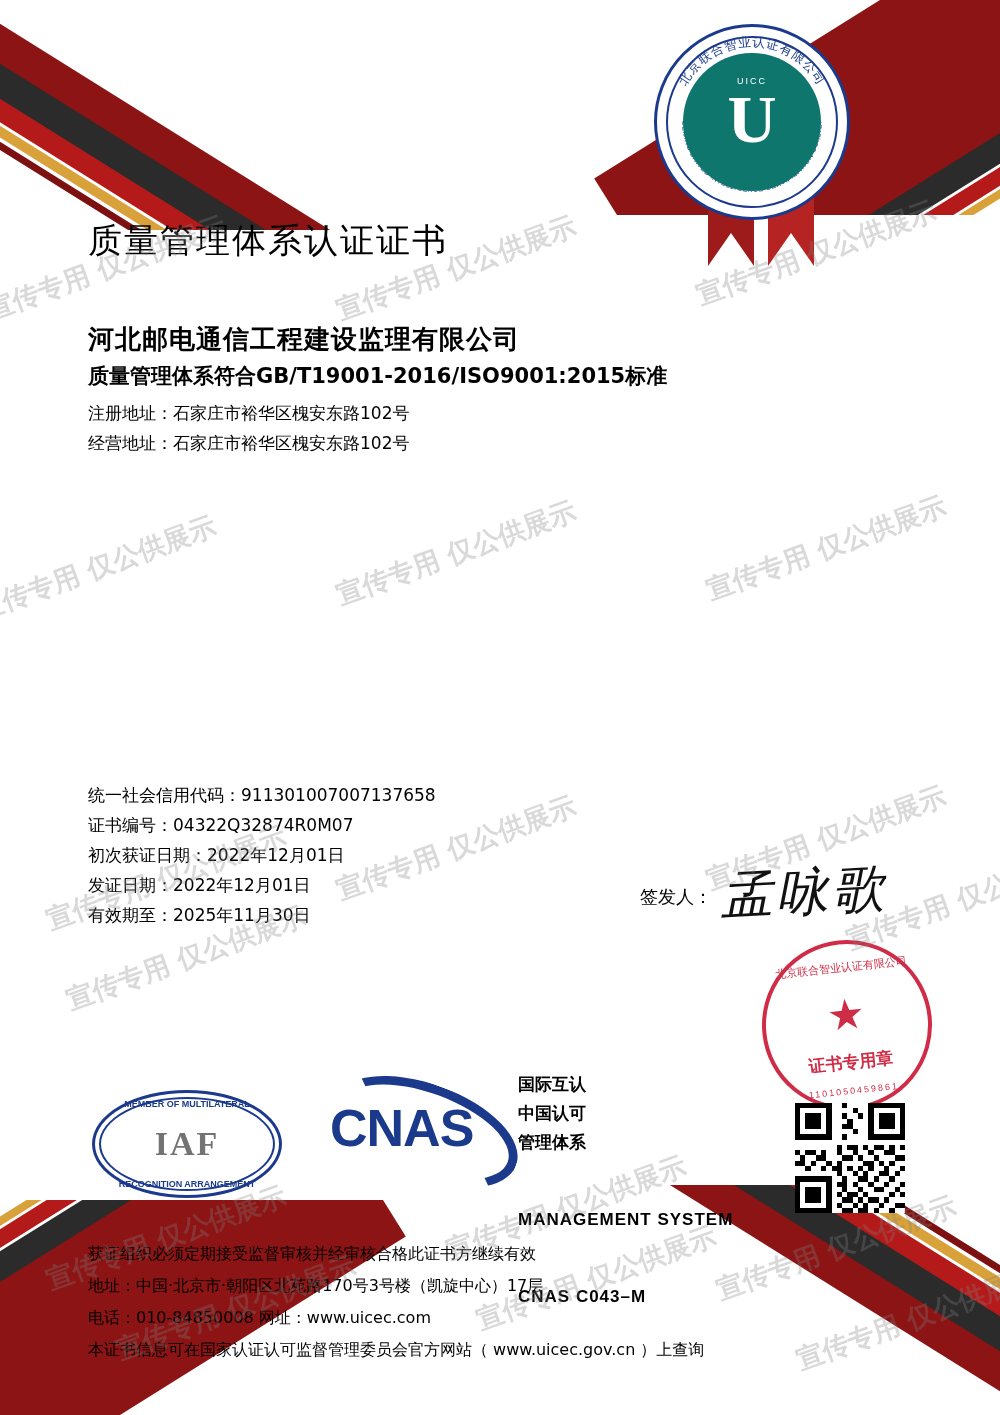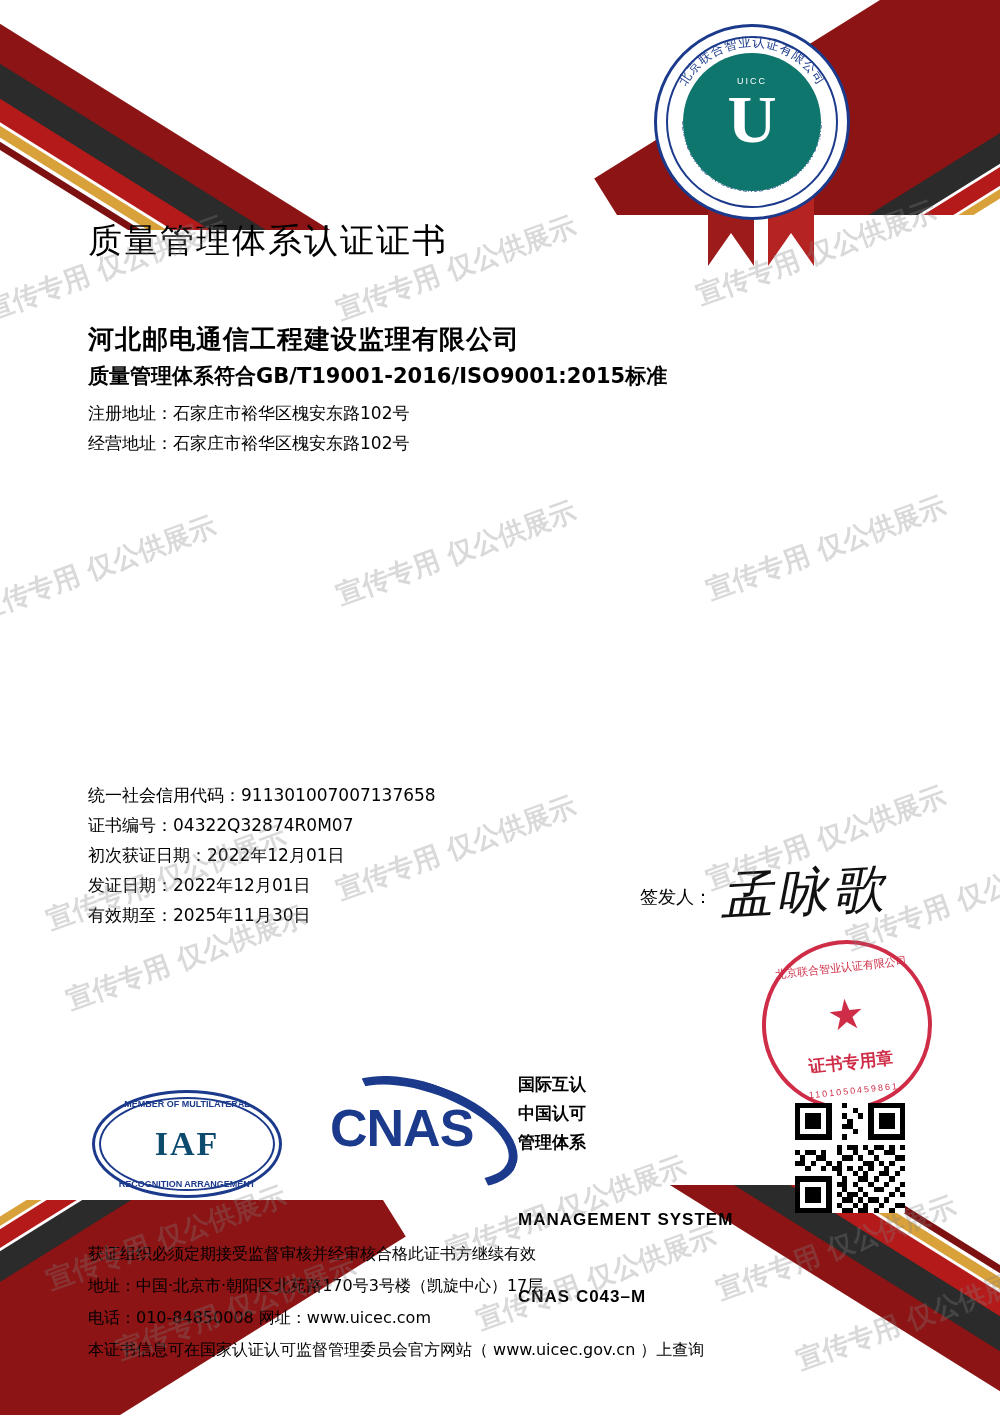--- a/index.html
+++ b/index.html
@@ -300,21 +300,21 @@
   .iaf .oval2 {
     position: absolute;
     left: 7px; top: 7px; right: 7px; bottom: 7px;
     border-radius: 50%;
     border: 2px solid #1b3a8c;
   }
   .iaf .iaf-text {
     position: absolute;
     left: 50%; top: 50%;
     transform: translate(-50%,-50%);
-    color: #0c4a6e;
+    color: #737373;
     font-size: 34px;
     font-weight: bold;
     letter-spacing: 2px;
     font-family: "Liberation Serif", serif;
   }
   .iaf .top-text {
     position: absolute;
     left: 50%; top: 9px;
     transform: translateX(-50%);
     color: #1b3a8c;

